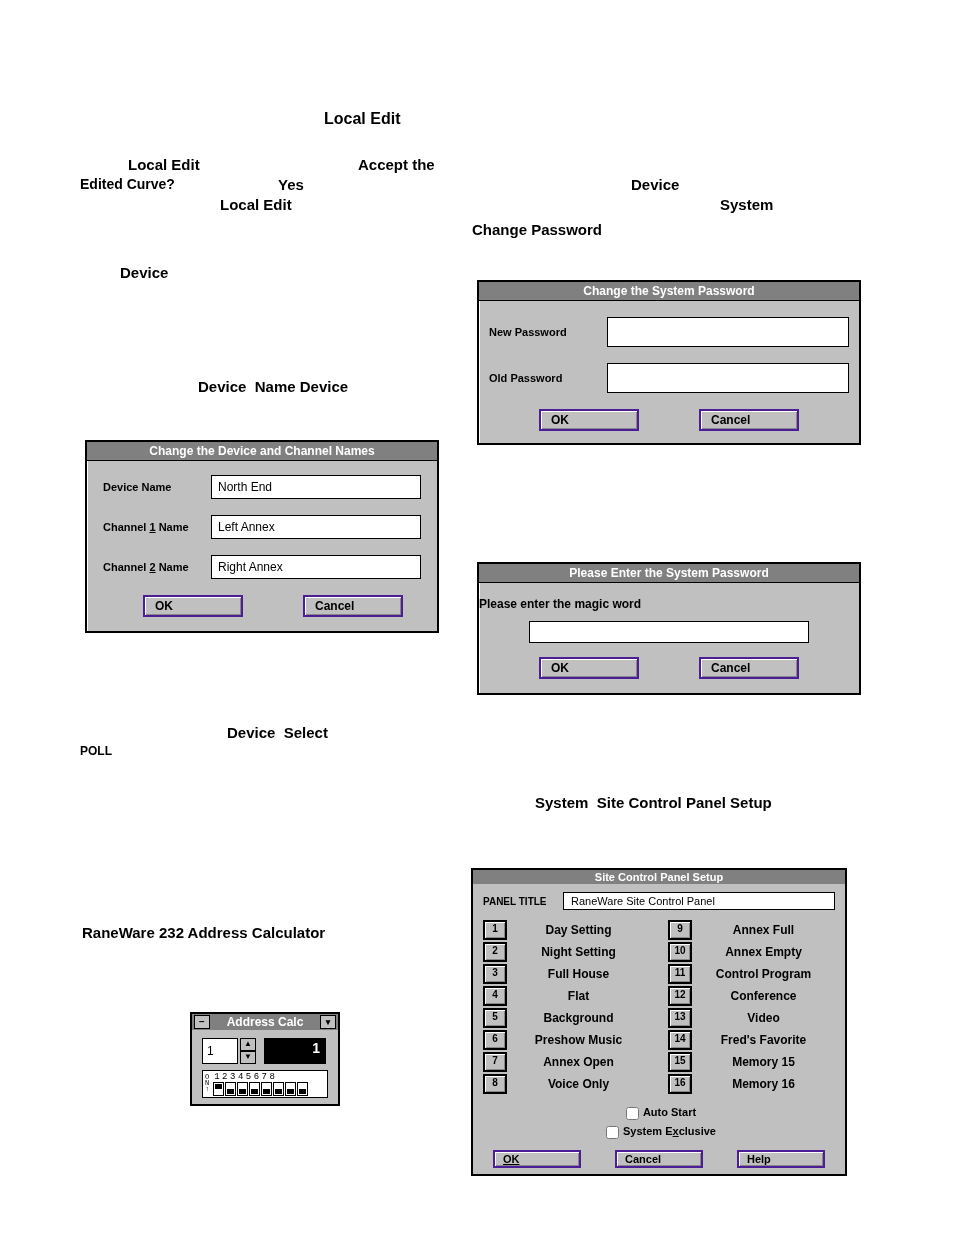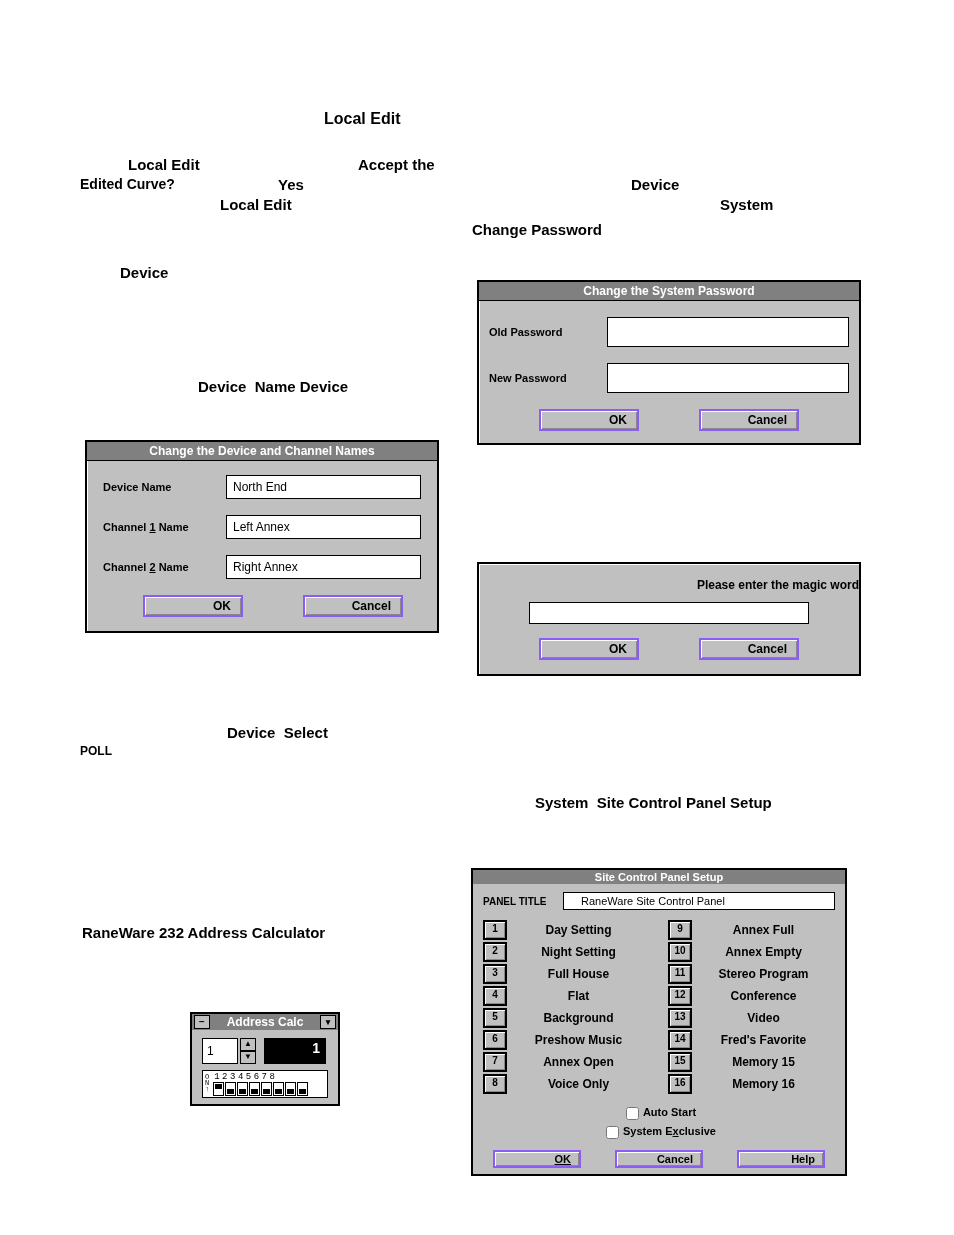--- a/index.html
+++ b/index.html
@@ -42,41 +42,41 @@
   }
   .dlg-input {
     background: #fff;
     border: 1px solid #000;
     font-family: Arial, sans-serif;
     font-size: 12px;
     padding: 4px 6px;
     vertical-align: middle;
   }
   .row { display: flex; align-items: center; margin-bottom: 16px; }
-  .row .dlg-label { width: 123px; }
+  .row .dlg-label { width: 108px; }
   .row .dlg-input { flex: 1; }
   .btnrow { display:flex; justify-content: space-around; margin-top: 6px; gap: 60px; padding: 0 40px;}
   .btn {
     background: #c0c0c0;
-    border: 2px solid #8b5cf6;
+    border: 2px solid #4c1d95;
     box-shadow: inset 1px 1px 0 #fff, inset -1px -1px 0 #888;
     min-width: 76px;
-    text-align: right;
+    text-align: left;
     font-size: 12px;
     font-weight: bold;
     padding: 2px 10px;
     cursor: pointer;
   }
   
   .pw-row { display:flex; align-items:center; margin: 16px 10px; }
   .pw-row .dlg-label { width: 118px; font-weight: bold; }
   .pw-row .dlg-input { flex:1; height: 20px; }
 
   
-  .enter-msg { text-align:right; font-weight: bold; font-size:12px; margin: 14px 0 10px; }
+  .enter-msg { text-align:left; font-weight: bold; font-size:12px; margin: 14px 0 10px; }
   .enter-input { margin: 0 50px 14px; }
   .enter-input .dlg-input { width: 100%; box-sizing: border-box; height: 22px; }
 
   
   .ac {
     position:absolute;
     background:#c0c0c0;
     border:2px solid #000;
     width: 146px;
   }
@@ -110,21 +110,21 @@
     position:absolute;
     background:#c0c0c0;
     border:2px solid #000;
   }
   .scp-title{
     background:#808080; color:#fff; text-align:center; font-weight:bold; font-size:11px; padding:1px 0;
   }
   .scp-body{ padding:8px 10px 6px; font-size:11px;}
   .scp-panel-row{ display:flex; align-items:center; margin-bottom:8px;}
   .scp-panel-row .lbl{ font-weight:bold; font-size:10px; width:80px;}
-  .scp-panel-row .dlg-input{ flex:1; font-size:11px; padding:2px 17px;}
+  .scp-panel-row .dlg-input{ flex:1; font-size:11px; padding:2px 7px;}
   .scp-cols{ display:flex; gap:18px; }
   .scp-col{ flex:1; }
   .scp-item{ display:flex; align-items:center; margin:2px 0; }
   .scp-btn{
     width:20px; height:16px; background:#c0c0c0; border:2px solid #000;
     box-shadow: inset 1px 1px 0 #fff, inset -1px -1px 0 #888;
     font-size:10px; font-weight:bold; text-align:center; line-height:14px;
   }
   .scp-item .name{ flex:1; text-align:center; font-weight:bold; font-size:12px;}
   .scp-checks{ text-align:center; margin-top:8px; font-size:11px; font-weight:bold;}
@@ -180,34 +180,35 @@
   </div>
 
   <div class="txt bold" style="left:227px; top:724px; font-size:15px;">
     <span class="ul-first">Device</span>&nbsp;&nbsp;<span class="ul-first">Select</span>
   </div>
   <div class="txt bold" style="left:80px; top:744px; font-size:12px;">POLL</div>
 
   <div class="dlg" style="left:477px; top:280px; width:380px;">
     <div class="dlg-title">Change the System Password</div>
     <div class="pw-row">
+      <span class="dlg-label">New Password</span>
+      <input class="dlg-input" style="">
+    </div>
+    <div class="pw-row">
       <span class="dlg-label">Old Password</span>
-      <input class="dlg-input" style="">
-    </div>
-    <div class="pw-row">
-      <span class="dlg-label">New Password</span>
       <input class="dlg-input" style="">
     </div>
     <div class="btnrow" style="padding:0 60px 12px;">
       <div class="btn">OK</div>
       <div class="btn">Cancel</div>
     </div>
   </div>
 
   <div class="dlg" style="left:477px; top:562px; width:380px;">
+    <div class="dlg-title">Please Enter the System Password</div>
     <div class="enter-msg">Please enter the magic word</div>
     <div class="enter-input">
       <input class="dlg-input" style="">
     </div>
     <div class="btnrow" style="padding:0 60px 14px;">
       <div class="btn">OK</div>
       <div class="btn">Cancel</div>
     </div>
   </div>
 
@@ -303,21 +304,21 @@
             <div class="scp-item">
               <div class="scp-btn">9</div>
               <div class="name">Annex Full</div>
             </div>
             <div class="scp-item">
               <div class="scp-btn">10</div>
               <div class="name">Annex Empty</div>
             </div>
             <div class="scp-item">
               <div class="scp-btn">11</div>
-              <div class="name">Stereo Program</div>
+              <div class="name">Control Program</div>
             </div>
             <div class="scp-item">
               <div class="scp-btn">12</div>
               <div class="name">Conference</div>
             </div>
             <div class="scp-item">
               <div class="scp-btn">13</div>
               <div class="name">Video</div>
             </div>
             <div class="scp-item">

